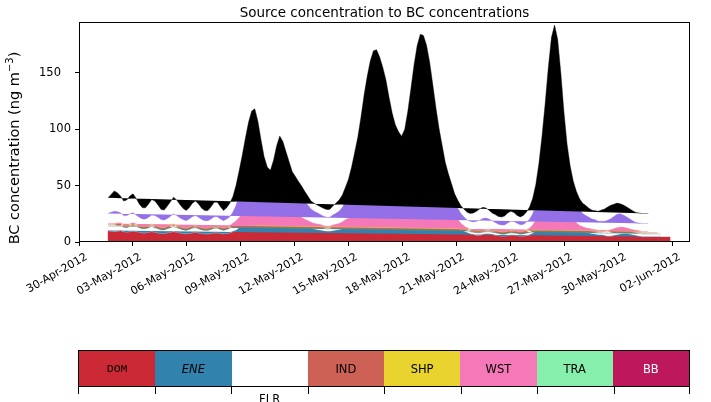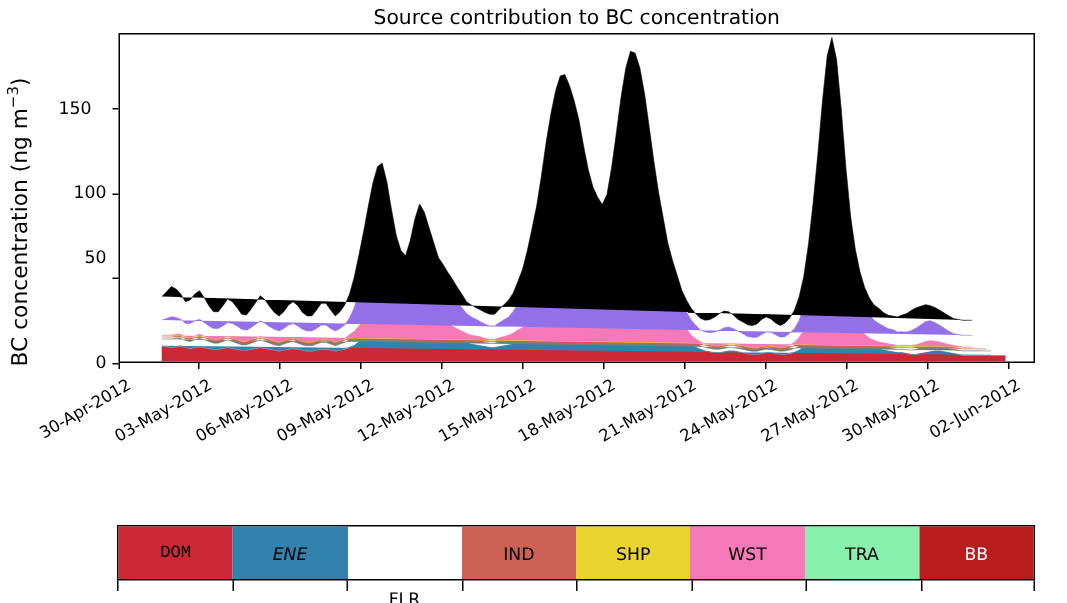--- a/index.html
+++ b/index.html
@@ -65,21 +65,21 @@
   .legend-ticks{
     position:absolute;left:78px;top:387px;width:612px;height:8px;
   }
   .legend-tickmark{position:absolute;width:1.2px;height:7px;background:#000;top:0;}
 </style>
 </head>
 <body>
 
 <div id="root">
 
-  <div class="chart-title">Source contribution to BC concentration</div>
+  <div class="chart-title">Source concentration to BC concentrations</div>
 
   <div class="ylabel-wrap">
     <div class="ylabel">
       <span>BC concentration (ng m</span><sup>−3</sup><span>)</span>
     </div>
   </div>
 
   <div class="plot-frame">
     <div class="plot-clip">
       <svg class="plot-svg" id="areaSvg" viewBox="0 0 611 220" preserveAspectRatio="none">
@@ -92,21 +92,21 @@
           <path d="M 28.11 192.13 L 31.24 191.01 L 34.37 189.88 L 37.51 190.44 L 40.64 191.57 L 43.77 194.39 L 46.90 194.39 L 50.04 192.70 L 53.17 191.57 L 56.30 193.83 L 59.44 196.08 L 62.57 197.77 L 65.70 197.77 L 68.84 196.08 L 71.97 193.83 L 75.10 194.39 L 78.24 196.08 L 81.37 198.34 L 84.50 198.90 L 87.63 197.21 L 90.77 194.95 L 93.90 192.70 L 97.03 194.39 L 100.17 196.65 L 103.30 198.34 L 106.43 199.47 L 109.57 197.77 L 112.70 195.52 L 115.83 194.39 L 118.97 196.08 L 122.10 198.34 L 125.23 199.47 L 128.36 199.47 L 131.50 197.77 L 134.63 195.52 L 137.76 195.52 L 140.90 197.77 L 144.03 199.47 L 147.16 197.77 L 150.30 195.52 L 153.43 190.78 L 156.56 184.01 L 159.70 173.74 L 162.83 160.32 L 165.96 145.43 L 169.09 130.65 L 172.23 118.24 L 175.36 113.61 L 178.49 123.88 L 181.63 138.32 L 184.76 151.97 L 187.89 159.98 L 191.03 163.36 L 194.16 155.47 L 197.29 144.18 L 200.42 136.63 L 203.56 141.03 L 206.69 149.04 L 209.82 156.82 L 212.96 164.72 L 216.09 168.33 L 219.22 172.39 L 222.36 175.89 L 225.49 180.06 L 228.62 183.67 L 231.76 187.62 L 234.89 189.88 L 238.02 191.57 L 241.15 193.26 L 244.29 194.95 L 247.42 196.08 L 250.55 196.08 L 253.69 193.83 L 256.82 191.91 L 259.95 189.99 L 263.09 186.15 L 266.22 180.63 L 269.35 174.53 L 272.49 165.51 L 275.62 154.00 L 278.75 142.15 L 281.88 126.58 L 285.02 108.76 L 288.15 92.06 L 291.28 77.62 L 294.42 66.34 L 297.55 63.07 L 300.68 66.00 L 303.82 71.87 L 306.95 81.12 L 310.08 95.33 L 313.22 108.98 L 316.35 119.59 L 319.48 126.47 L 322.61 132.34 L 325.75 128.95 L 328.88 115.08 L 332.01 96.57 L 335.15 75.93 L 338.28 58.78 L 341.41 47.38 L 344.55 46.37 L 347.68 52.80 L 350.81 66.56 L 353.95 84.62 L 357.08 104.47 L 360.21 121.96 L 363.34 136.96 L 366.48 151.86 L 369.61 162.35 L 372.74 171.26 L 375.88 180.29 L 379.01 186.83 L 382.14 192.25 L 385.28 195.86 L 388.41 198.90 L 391.54 200.14 L 394.68 200.71 L 397.81 200.14 L 400.94 199.02 L 404.07 197.32 L 407.21 196.76 L 410.34 197.89 L 413.47 199.58 L 416.61 201.27 L 419.74 203.19 L 422.87 203.75 L 426.01 203.75 L 429.14 201.84 L 432.27 200.14 L 435.41 200.37 L 438.54 202.06 L 441.67 203.64 L 444.80 203.30 L 447.94 200.93 L 451.07 198.00 L 454.20 192.58 L 457.34 183.11 L 460.47 167.20 L 463.60 142.72 L 466.74 110.00 L 469.87 71.64 L 473.00 39.26 L 476.14 25.72 L 479.27 39.15 L 482.40 70.40 L 485.53 107.74 L 488.67 138.09 L 491.80 159.08 L 494.93 173.18 L 498.07 182.54 L 501.20 188.52 L 504.33 192.13 L 507.47 194.39 L 510.60 196.08 L 513.73 197.89 L 516.87 198.45 L 520.00 200.14 L 523.13 200.03 L 526.26 200.14 L 529.40 199.13 L 532.53 197.44 L 535.66 195.29 L 538.80 193.04 L 541.93 192.58 L 545.06 193.83 L 548.20 195.63 L 551.33 197.55 L 554.46 199.58 L 557.60 201.27 L 560.73 201.84 L 563.86 202.40 L 566.99 202.40 L 570.13 202.40 L 573.26 NaN L 576.39 NaN L 579.53 NaN L 582.66 NaN L 585.79 NaN L 588.93 NaN L 592.06 NaN L 592.06 NaN L 588.93 NaN L 585.79 NaN L 582.66 NaN L 579.53 NaN L 576.39 NaN L 573.26 NaN L 570.13 210.30 L 566.99 210.30 L 563.86 210.30 L 560.73 209.73 L 557.60 209.17 L 554.46 208.61 L 551.33 207.70 L 548.20 206.91 L 545.06 206.24 L 541.93 206.12 L 538.80 206.57 L 535.66 207.70 L 532.53 208.72 L 529.40 209.28 L 526.26 209.17 L 523.13 209.06 L 520.00 209.17 L 516.87 208.61 L 513.73 208.04 L 510.60 207.36 L 507.47 206.80 L 504.33 205.67 L 501.20 204.32 L 498.07 201.72 L 494.93 198.00 L 491.80 192.92 L 488.67 185.48 L 485.53 175.44 L 482.40 162.91 L 479.27 151.97 L 476.14 147.57 L 473.00 152.08 L 469.87 161.90 L 466.74 173.18 L 463.60 183.33 L 460.47 192.02 L 457.34 198.90 L 454.20 203.87 L 451.07 207.03 L 447.94 208.83 L 444.80 210.07 L 441.67 210.41 L 438.54 209.96 L 435.41 209.39 L 432.27 209.17 L 429.14 209.73 L 426.01 210.52 L 422.87 210.52 L 419.74 209.96 L 416.61 209.17 L 413.47 208.61 L 410.34 208.04 L 407.21 208.04 L 404.07 208.61 L 400.94 209.17 L 397.81 209.17 L 394.68 208.61 L 391.54 208.04 L 388.41 206.80 L 385.28 204.88 L 382.14 202.40 L 379.01 198.11 L 375.88 193.83 L 372.74 188.18 L 369.61 182.66 L 366.48 176.68 L 363.34 168.55 L 360.21 160.32 L 357.08 151.86 L 353.95 143.28 L 350.81 136.51 L 347.68 131.77 L 344.55 132.11 L 341.41 135.38 L 338.28 142.27 L 335.15 150.39 L 332.01 159.75 L 328.88 166.97 L 325.75 171.83 L 322.61 170.70 L 319.48 167.09 L 316.35 162.46 L 313.22 156.37 L 310.08 149.49 L 306.95 144.30 L 303.82 144.07 L 300.68 147.23 L 297.55 151.07 L 294.42 156.59 L 291.28 163.36 L 288.15 171.04 L 285.02 178.71 L 281.88 185.25 L 278.75 189.54 L 275.62 192.36 L 272.49 194.84 L 269.35 197.10 L 266.22 198.68 L 263.09 200.82 L 259.95 202.40 L 256.82 203.19 L 253.69 203.98 L 250.55 205.11 L 247.42 205.11 L 244.29 204.54 L 241.15 203.42 L 238.02 202.85 L 234.89 202.29 L 231.76 201.16 L 228.62 199.47 L 225.49 198.11 L 222.36 196.19 L 219.22 194.95 L 216.09 193.15 L 212.96 191.79 L 209.82 188.41 L 206.69 185.14 L 203.56 181.64 L 200.42 179.50 L 197.29 182.54 L 194.16 187.06 L 191.03 190.44 L 187.89 189.31 L 184.76 185.82 L 181.63 181.19 L 178.49 175.77 L 175.36 172.28 L 172.23 174.65 L 169.09 180.29 L 165.96 186.04 L 162.83 191.91 L 159.70 196.31 L 156.56 199.81 L 153.43 202.06 L 150.30 204.54 L 147.16 205.67 L 144.03 206.80 L 140.90 205.67 L 137.76 204.54 L 134.63 204.54 L 131.50 205.67 L 128.36 206.80 L 125.23 206.80 L 122.10 206.24 L 118.97 205.11 L 115.83 203.98 L 112.70 204.54 L 109.57 205.67 L 106.43 206.80 L 103.30 206.24 L 100.17 205.11 L 97.03 203.98 L 93.90 202.85 L 90.77 203.98 L 87.63 205.11 L 84.50 206.24 L 81.37 206.24 L 78.24 205.11 L 75.10 203.98 L 71.97 202.85 L 68.84 203.98 L 65.70 205.11 L 62.57 205.11 L 59.44 203.98 L 56.30 202.85 L 53.17 201.72 L 50.04 202.85 L 46.90 203.98 L 43.77 203.42 L 40.64 201.72 L 37.51 201.72 L 34.37 202.29 L 31.24 202.29 L 28.11 202.29 Z" fill="#9370e8" stroke="#9370e8" stroke-width="0.4"></path>
           <path d="M 28.11 176.34 L 31.24 172.95 L 34.37 169.57 L 37.51 171.26 L 40.64 174.65 L 43.77 179.72 L 46.90 178.59 L 50.04 174.65 L 53.17 172.39 L 56.30 176.90 L 59.44 182.54 L 62.57 186.49 L 65.70 186.49 L 68.84 182.54 L 71.97 178.03 L 75.10 179.72 L 78.24 183.67 L 81.37 188.18 L 84.50 188.75 L 87.63 184.80 L 90.77 180.29 L 93.90 175.77 L 97.03 178.59 L 100.17 183.11 L 103.30 187.06 L 106.43 189.31 L 109.57 186.49 L 112.70 181.98 L 115.83 179.72 L 118.97 182.54 L 122.10 187.06 L 125.23 189.31 L 128.36 189.31 L 131.50 185.36 L 134.63 180.85 L 137.76 180.85 L 140.90 185.36 L 144.03 189.31 L 147.16 186.49 L 150.30 181.98 L 153.43 174.98 L 156.56 163.70 L 159.70 148.92 L 162.83 133.24 L 165.96 116.09 L 169.09 100.18 L 172.23 88.90 L 175.36 86.53 L 178.49 99.06 L 181.63 118.01 L 184.76 135.05 L 187.89 145.31 L 191.03 148.70 L 194.16 138.54 L 197.29 123.88 L 200.42 114.06 L 203.56 119.59 L 206.69 129.86 L 209.82 139.90 L 212.96 150.05 L 216.09 154.79 L 219.22 159.98 L 222.36 164.61 L 225.49 169.91 L 228.62 174.65 L 231.76 179.72 L 234.89 181.98 L 238.02 183.67 L 241.15 185.36 L 244.29 187.06 L 247.42 188.18 L 250.55 188.18 L 253.69 184.80 L 256.82 181.75 L 259.95 178.71 L 263.09 173.74 L 266.22 165.96 L 269.35 157.61 L 272.49 145.20 L 275.62 130.31 L 278.75 115.08 L 281.88 94.99 L 285.02 72.66 L 288.15 53.70 L 291.28 38.13 L 294.42 27.98 L 297.55 26.96 L 300.68 34.41 L 303.82 44.79 L 306.95 57.43 L 310.08 75.03 L 313.22 90.93 L 316.35 102.67 L 319.48 109.55 L 322.61 114.29 L 325.75 107.52 L 328.88 89.13 L 332.01 66.11 L 335.15 42.08 L 338.28 22.68 L 341.41 11.28 L 344.55 12.52 L 347.68 22.34 L 350.81 39.49 L 353.95 62.05 L 357.08 85.29 L 360.21 106.16 L 363.34 123.43 L 366.48 140.57 L 369.61 152.19 L 372.74 162.24 L 375.88 172.39 L 379.01 178.93 L 382.14 184.35 L 385.28 187.96 L 388.41 191.01 L 391.54 192.25 L 394.68 191.68 L 397.81 189.99 L 400.94 187.73 L 404.07 186.04 L 407.21 186.61 L 410.34 188.86 L 413.47 191.68 L 416.61 193.37 L 419.74 195.29 L 422.87 195.86 L 426.01 194.73 L 429.14 191.68 L 432.27 189.99 L 435.41 191.34 L 438.54 194.16 L 441.67 195.74 L 444.80 194.28 L 447.94 190.78 L 451.07 185.59 L 454.20 176.79 L 457.34 162.80 L 460.47 141.25 L 463.60 113.38 L 466.74 80.67 L 469.87 44.56 L 473.00 14.44 L 476.14 2.03 L 479.27 16.58 L 482.40 50.09 L 485.53 89.69 L 488.67 122.30 L 491.80 144.41 L 494.93 159.64 L 498.07 170.13 L 501.20 177.24 L 504.33 181.98 L 507.47 184.24 L 510.60 187.06 L 513.73 188.86 L 516.87 189.43 L 520.00 189.99 L 523.13 188.75 L 526.26 187.73 L 529.40 185.59 L 532.53 183.90 L 535.66 182.88 L 538.80 181.75 L 541.93 182.43 L 545.06 183.67 L 548.20 185.48 L 551.33 187.39 L 554.46 189.43 L 557.60 191.12 L 560.73 191.68 L 563.86 192.25 L 566.99 192.25 L 570.13 192.25 L 573.26 NaN L 576.39 NaN L 579.53 NaN L 582.66 NaN L 585.79 NaN L 588.93 NaN L 592.06 NaN L 592.06 NaN L 588.93 NaN L 585.79 NaN L 582.66 NaN L 579.53 NaN L 576.39 NaN L 573.26 NaN L 570.13 202.40 L 566.99 202.40 L 563.86 202.40 L 560.73 201.84 L 557.60 201.27 L 554.46 199.58 L 551.33 197.55 L 548.20 195.63 L 545.06 193.83 L 541.93 192.58 L 538.80 193.04 L 535.66 195.29 L 532.53 197.44 L 529.40 199.13 L 526.26 200.14 L 523.13 200.03 L 520.00 200.14 L 516.87 198.45 L 513.73 197.89 L 510.60 196.08 L 507.47 194.39 L 504.33 192.13 L 501.20 188.52 L 498.07 182.54 L 494.93 173.18 L 491.80 159.08 L 488.67 138.09 L 485.53 107.74 L 482.40 70.40 L 479.27 39.15 L 476.14 25.72 L 473.00 39.26 L 469.87 71.64 L 466.74 110.00 L 463.60 142.72 L 460.47 167.20 L 457.34 183.11 L 454.20 192.58 L 451.07 198.00 L 447.94 200.93 L 444.80 203.30 L 441.67 203.64 L 438.54 202.06 L 435.41 200.37 L 432.27 200.14 L 429.14 201.84 L 426.01 203.75 L 422.87 203.75 L 419.74 203.19 L 416.61 201.27 L 413.47 199.58 L 410.34 197.89 L 407.21 196.76 L 404.07 197.32 L 400.94 199.02 L 397.81 200.14 L 394.68 200.71 L 391.54 200.14 L 388.41 198.90 L 385.28 195.86 L 382.14 192.25 L 379.01 186.83 L 375.88 180.29 L 372.74 171.26 L 369.61 162.35 L 366.48 151.86 L 363.34 136.96 L 360.21 121.96 L 357.08 104.47 L 353.95 84.62 L 350.81 66.56 L 347.68 52.80 L 344.55 46.37 L 341.41 47.38 L 338.28 58.78 L 335.15 75.93 L 332.01 96.57 L 328.88 115.08 L 325.75 128.95 L 322.61 132.34 L 319.48 126.47 L 316.35 119.59 L 313.22 108.98 L 310.08 95.33 L 306.95 81.12 L 303.82 71.87 L 300.68 66.00 L 297.55 63.07 L 294.42 66.34 L 291.28 77.62 L 288.15 92.06 L 285.02 108.76 L 281.88 126.58 L 278.75 142.15 L 275.62 154.00 L 272.49 165.51 L 269.35 174.53 L 266.22 180.63 L 263.09 186.15 L 259.95 189.99 L 256.82 191.91 L 253.69 193.83 L 250.55 196.08 L 247.42 196.08 L 244.29 194.95 L 241.15 193.26 L 238.02 191.57 L 234.89 189.88 L 231.76 187.62 L 228.62 183.67 L 225.49 180.06 L 222.36 175.89 L 219.22 172.39 L 216.09 168.33 L 212.96 164.72 L 209.82 156.82 L 206.69 149.04 L 203.56 141.03 L 200.42 136.63 L 197.29 144.18 L 194.16 155.47 L 191.03 163.36 L 187.89 159.98 L 184.76 151.97 L 181.63 138.32 L 178.49 123.88 L 175.36 113.61 L 172.23 118.24 L 169.09 130.65 L 165.96 145.43 L 162.83 160.32 L 159.70 173.74 L 156.56 184.01 L 153.43 190.78 L 150.30 195.52 L 147.16 197.77 L 144.03 199.47 L 140.90 197.77 L 137.76 195.52 L 134.63 195.52 L 131.50 197.77 L 128.36 199.47 L 125.23 199.47 L 122.10 198.34 L 118.97 196.08 L 115.83 194.39 L 112.70 195.52 L 109.57 197.77 L 106.43 199.47 L 103.30 198.34 L 100.17 196.65 L 97.03 194.39 L 93.90 192.70 L 90.77 194.95 L 87.63 197.21 L 84.50 198.90 L 81.37 198.34 L 78.24 196.08 L 75.10 194.39 L 71.97 193.83 L 68.84 196.08 L 65.70 197.77 L 62.57 197.77 L 59.44 196.08 L 56.30 193.83 L 53.17 191.57 L 50.04 192.70 L 46.90 194.39 L 43.77 194.39 L 40.64 191.57 L 37.51 190.44 L 34.37 189.88 L 31.24 191.01 L 28.11 192.13 Z" fill="#000000" stroke="#000000" stroke-width="0.4"></path>
         </svg>
     </div>
   </div>
 
   <div id="yaxis">
       <div class="ytick-mark" style="left: 75px; top: 241.5px;"></div>
       <div class="ytick-text" style="left: 33px; width: 38px; top: 234px;">0</div>
       <div class="ytick-mark" style="left: 75px; top: 185.09px;"></div>
-      <div class="ytick-text" style="left: 33px; width: 38px; top: 164px;">50</div>
+      <div class="ytick-text" style="left: 33px; width: 38px; top: 178px;">50</div>
       <div class="ytick-mark" style="left: 75px; top: 128.679px;"></div>
       <div class="ytick-text" style="left: 33px; width: 38px; top: 121.179px;">100</div>
       <div class="ytick-mark" style="left: 75px; top: 72.2692px;"></div>
       <div class="ytick-text" style="left: 23px; width: 38px; top: 64.7692px;">150</div>
     </div>
   <div id="xaxis">
       <div class="xtick-mark" style="left: 78.5px; top: 242px;"></div>
       <div class="xtick-text" style="left: -117px; width: 200px; top: 250px;">30-Apr-2012</div>
       <div class="xtick-mark" style="left: 132.39px; top: 242px;"></div>
       <div class="xtick-text" style="left: -63.1098px; width: 200px; top: 250px;">03-May-2012</div>
@@ -133,21 +133,21 @@
     </div>
 
   <div class="legend-box" id="legendBox">
       <div class="legend-cell" style="background: rgb(204, 41, 54); color: rgb(0, 0, 0); font-family: Liberation Mono, monospace;">DOM</div>
       <div class="legend-cell" style="background: rgb(49, 130, 173); color: rgb(0, 0, 0); font-style: italic;">ENE</div>
       <div class="legend-cell" style="background: #a21caf; color: rgb(0, 0, 0); margin-top: 48px;">FLR</div>
       <div class="legend-cell" style="background: rgb(205, 97, 85); color: rgb(0, 0, 0);">IND</div>
       <div class="legend-cell" style="background: rgb(232, 211, 47); color: rgb(0, 0, 0);">SHP</div>
       <div class="legend-cell" style="background: rgb(245, 120, 184); color: rgb(0, 0, 0);">WST</div>
       <div class="legend-cell" style="background: #86efac; color: rgb(0, 0, 0);">TRA</div>
-      <div class="legend-cell" style="background: #b91c1c; color: rgb(255, 255, 255);">BB</div>
+      <div class="legend-cell" style="background: #be185d; color: rgb(255, 255, 255);">BB</div>
     </div>
   <div class="legend-ticks" id="legendTicks">
       <div class="legend-tickmark" style="left: 0px;"></div>
       <div class="legend-tickmark" style="left: 76.5px;"></div>
       <div class="legend-tickmark" style="left: 153px;"></div>
       <div class="legend-tickmark" style="left: 229.5px;"></div>
       <div class="legend-tickmark" style="left: 306px;"></div>
       <div class="legend-tickmark" style="left: 382.5px;"></div>
       <div class="legend-tickmark" style="left: 459px;"></div>
       <div class="legend-tickmark" style="left: 535.5px;"></div>

